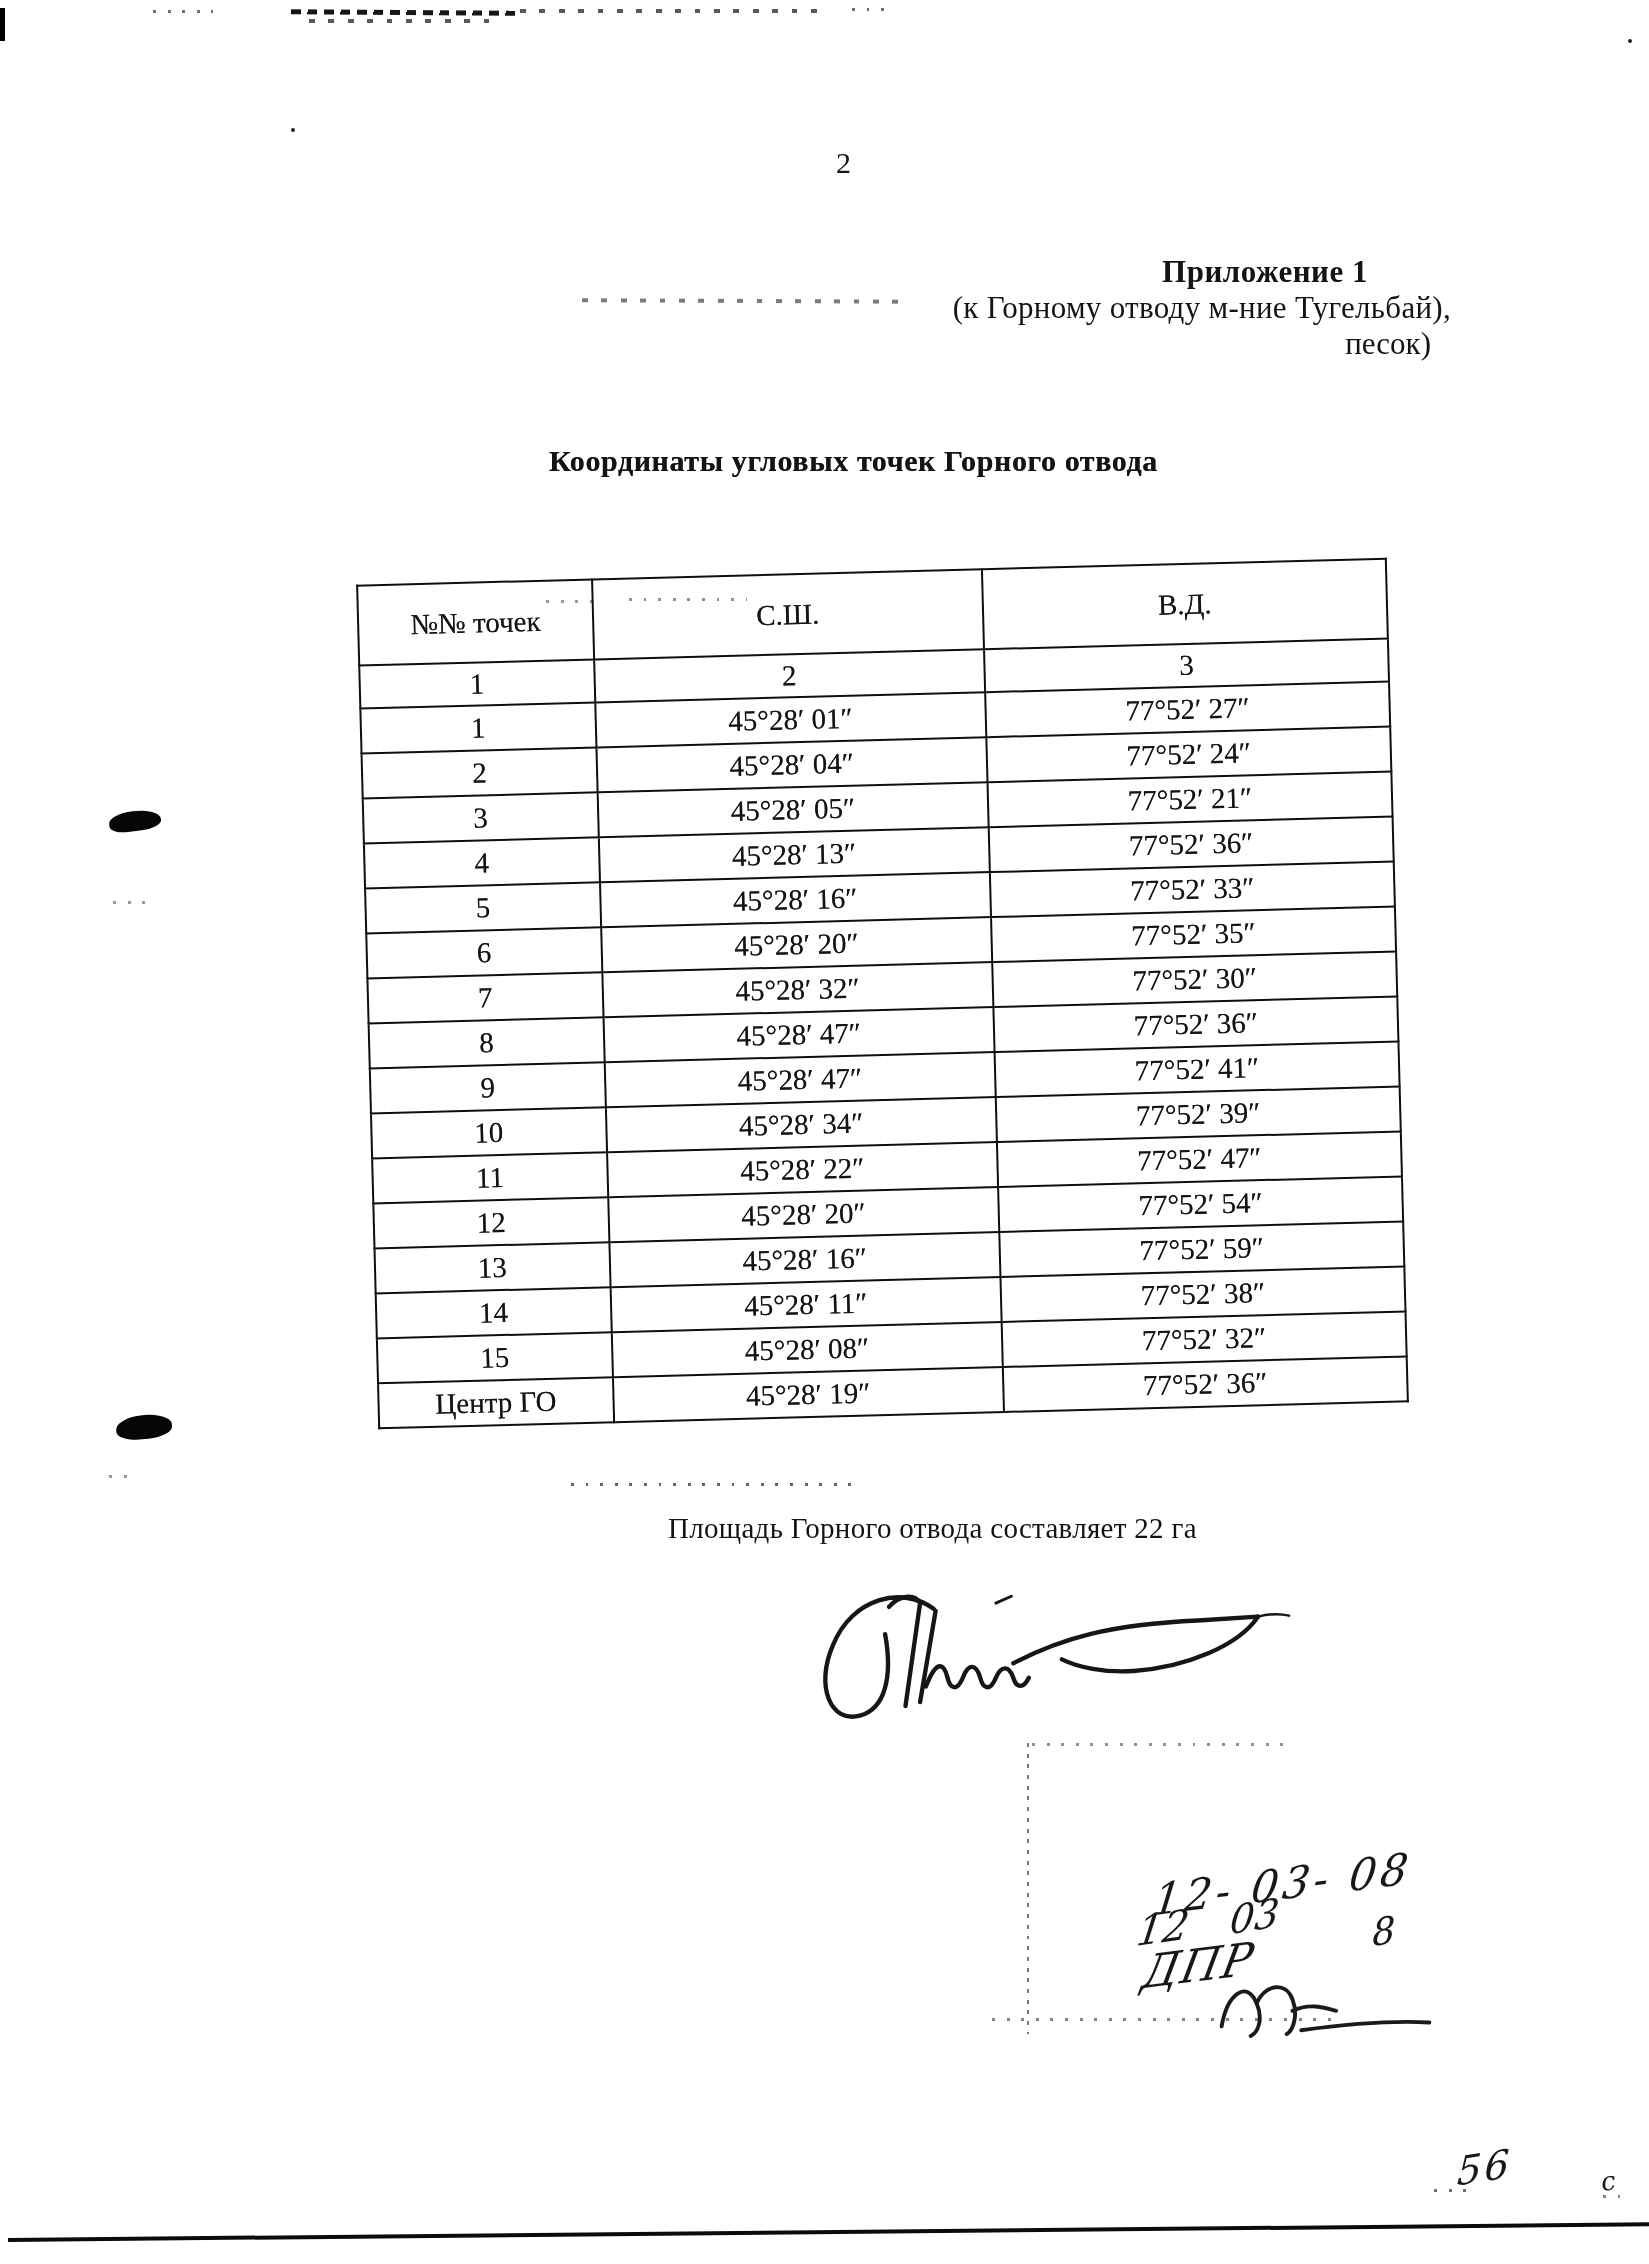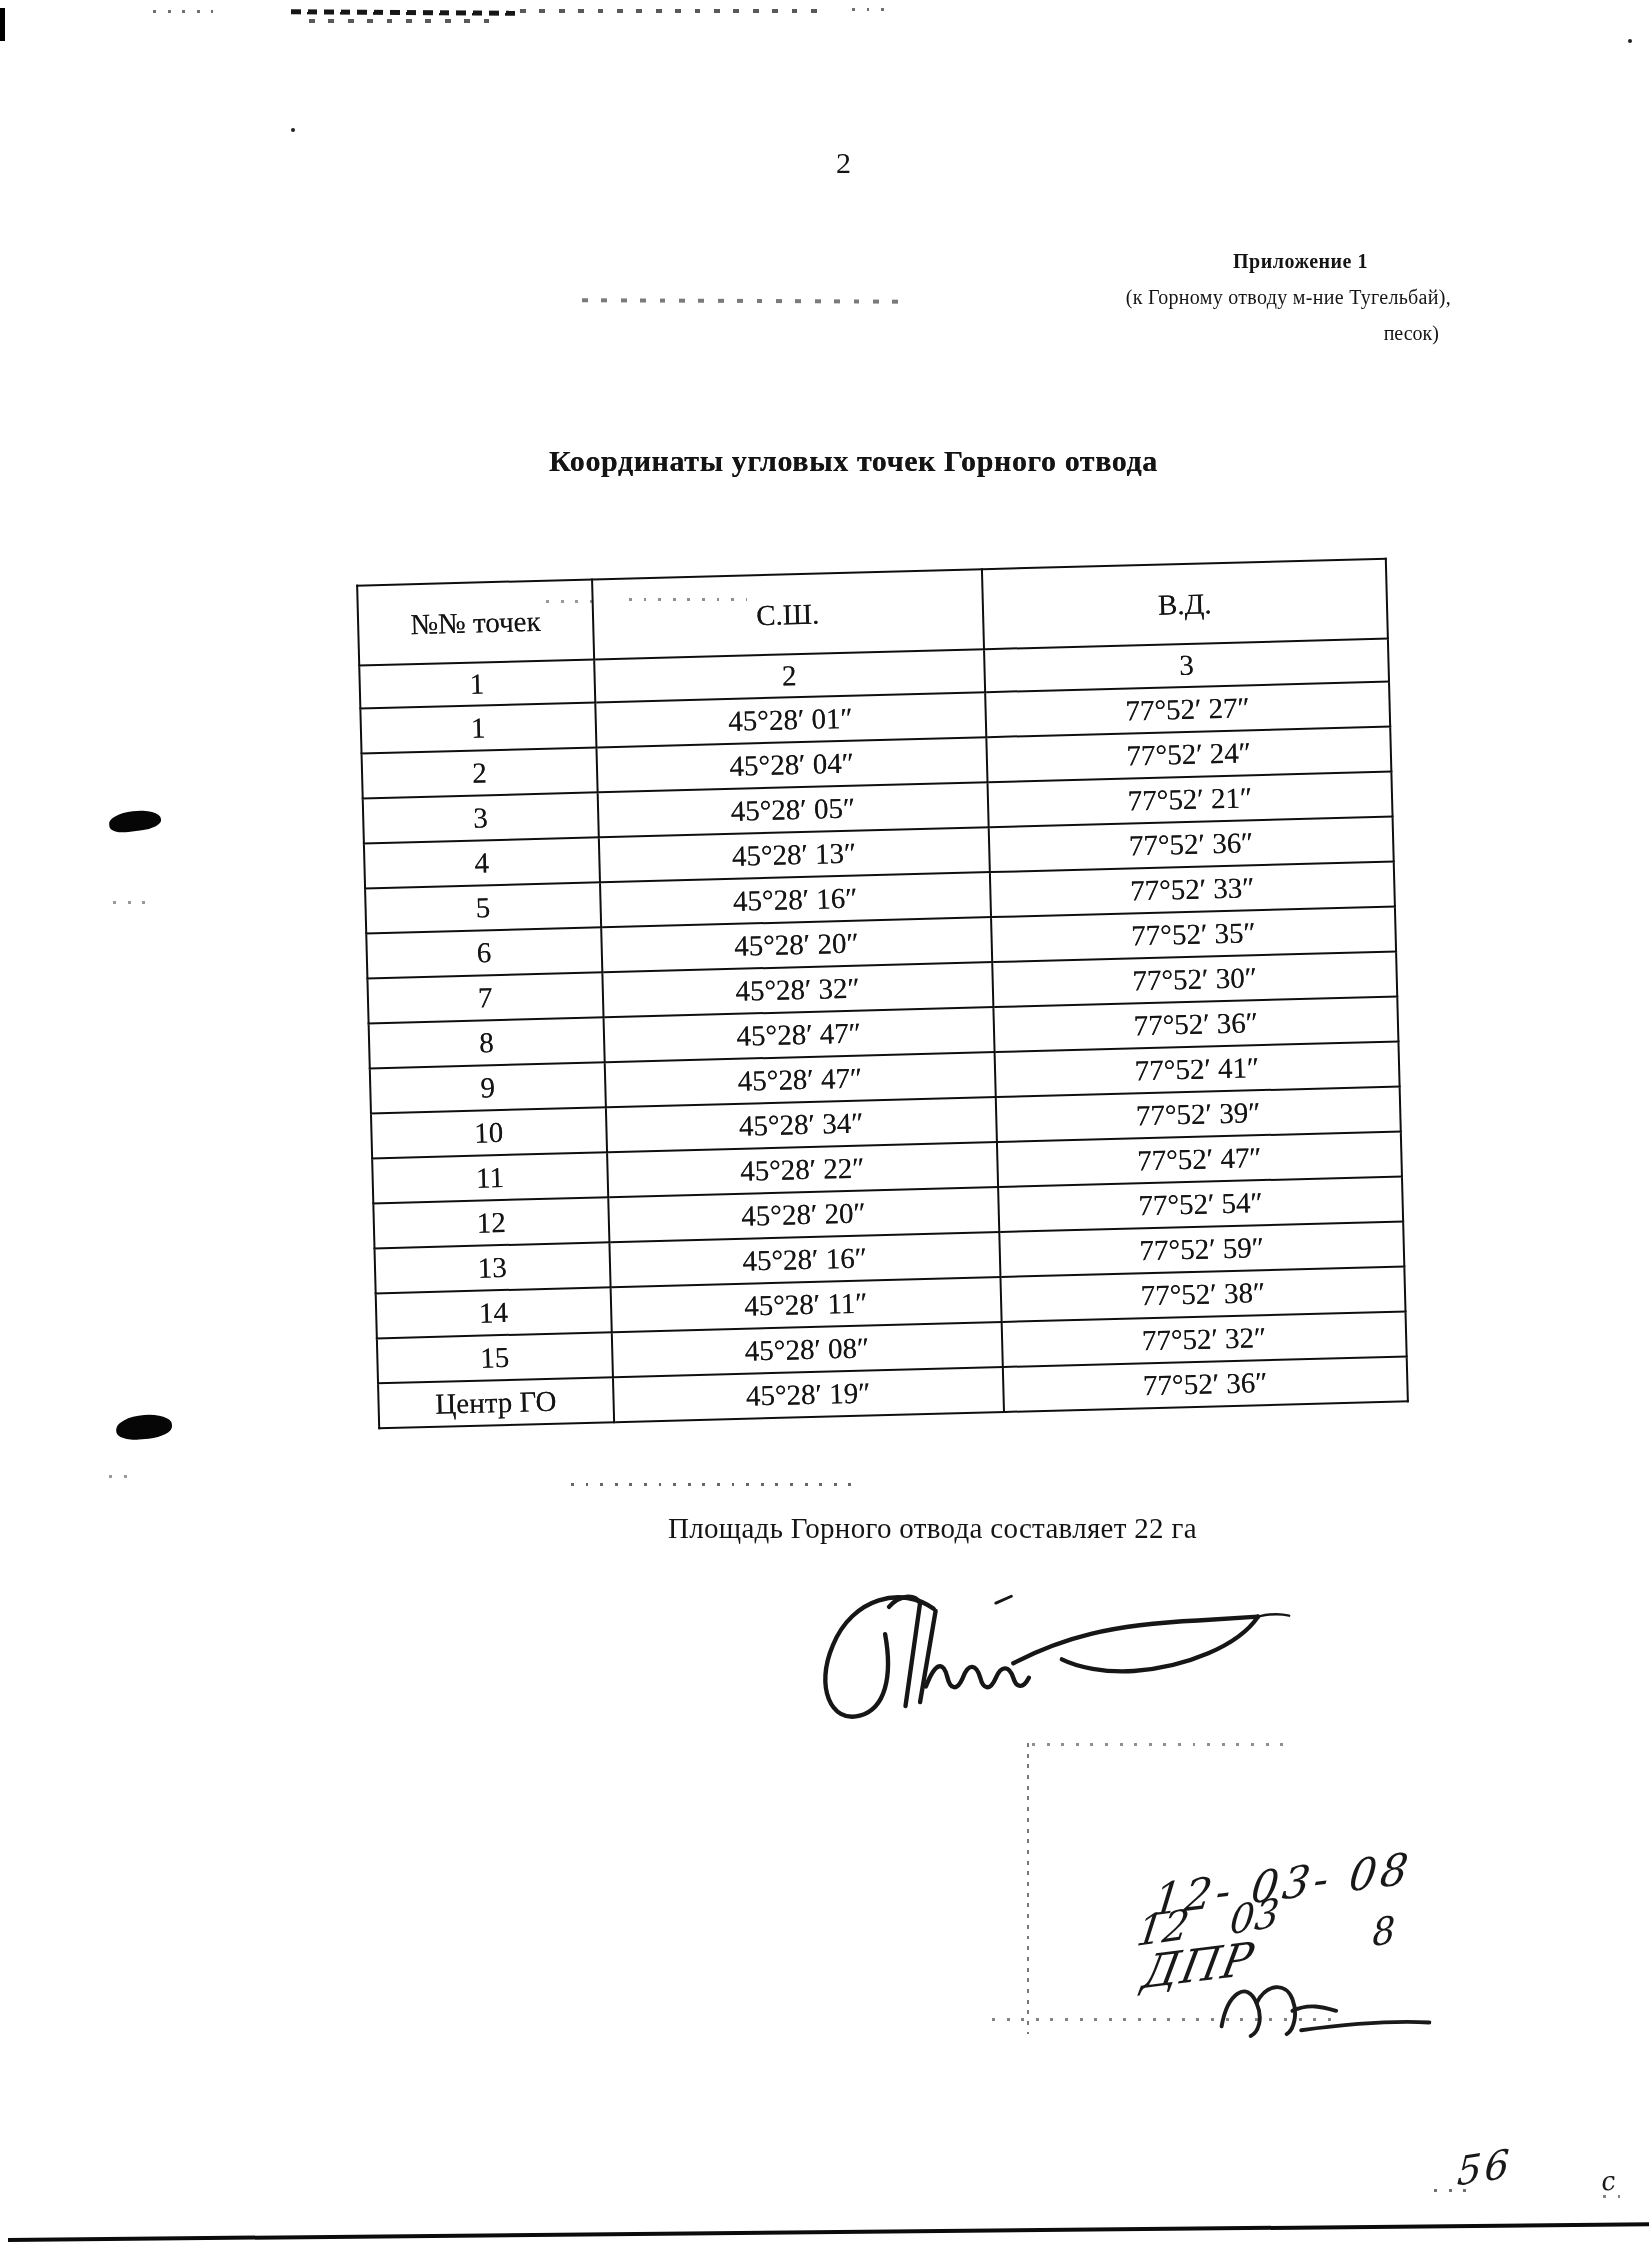--- a/index.html
+++ b/index.html
@@ -4,24 +4,24 @@
 <style>
   html,body{margin:0;padding:0;background:#e8e8e8;}
   .page{
     position:relative;width:1650px;height:2265px;background:#ffffff;
     font-family:"Liberation Serif","DejaVu Serif",serif;color:#141414;
     overflow:hidden;margin:0 auto;
   }
   .abs{position:absolute;}
   
   .pagenum{left:836px;top:146px;font-size:30px;}
-  .appendix{right:199px;top:243px;text-align:right;font-size:20px;line-height:36px;}
+  .appendix{right:199px;top:254px;text-align:right;font-size:31px;line-height:36px;}
   .appendix .b{font-weight:bold;letter-spacing:0.5px;margin-right:83px;}
   .appendix .p2{letter-spacing:0.3px;}
-  .appendix .p3{margin-right:12px;text-align:right;}
+  .appendix .p3{margin-right:20px;text-align:right;}
   .doctitle{left:549px;top:444px;font-size:30px;font-weight:bold;letter-spacing:0.6px;
     text-shadow:0 0 0.6px rgba(0,0,0,.75);text-align:right;}
   .areanote{left:668px;top:1512px;font-size:29px;letter-spacing:0.3px;}
   
   .tbl{position:absolute;left:367px;top:571px;width:1031px;border-collapse:collapse;
     transform:rotate(-1.5deg);transform-origin:center;
     font-size:29px;text-shadow:0 0 0.5px rgba(0,0,0,.7);}
   .tbl th,.tbl td{border:2.9px solid #0e0e0e;text-align:center;vertical-align:middle;
     font-weight:normal;padding:0;}
   .tbl tr{height:45px;}

